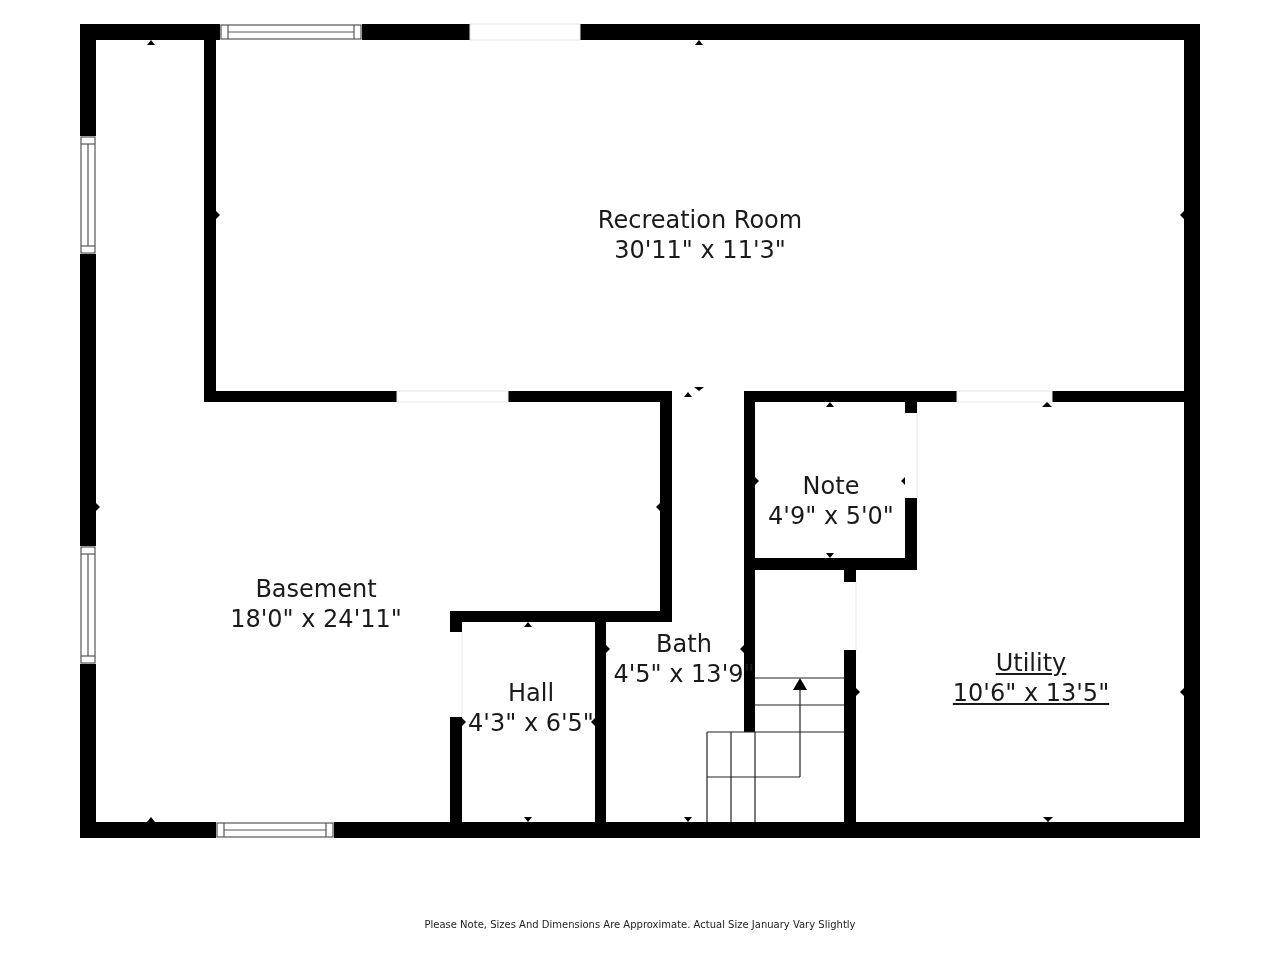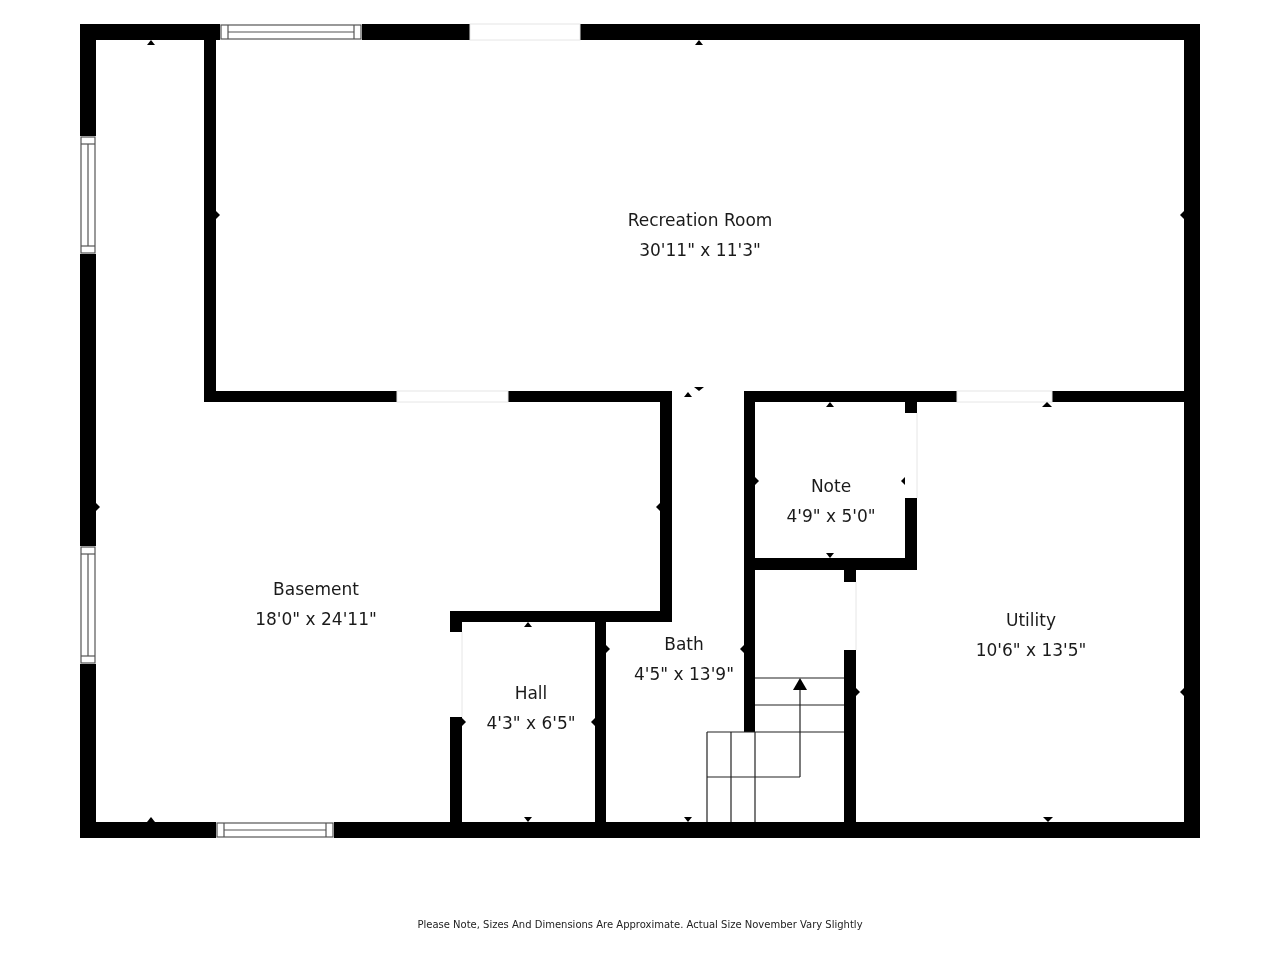--- a/index.html
+++ b/index.html
@@ -5,21 +5,21 @@
     html, body { margin: 0; padding: 0; background: #ffffff; }
     body { width: 1280px; height: 960px; position: relative; overflow: hidden;
            font-family: "DejaVu Sans", "Liberation Sans", sans-serif; color: #1a1a1a; }
     #plan { position: absolute; left: 0; top: 0; width: 1280px; height: 960px; }
     .wall { fill: #000000; }
     .window-frame { fill: #ffffff; stroke: #555555; stroke-width: 1.2; }
     .window-line { stroke: #555555; stroke-width: 1.2; }
     .door-gap { fill: #ffffff; stroke: #e6e6e6; stroke-width: 1; }
     .stair-line { stroke: #222222; stroke-width: 1.2; fill: none; }
     .marker { fill: #000000; }
-    .room-label { position: absolute; text-align: center; font-size: 17px; line-height: 30px;
+    .room-label { position: absolute; text-align: center; font-size: 24px; line-height: 30px;
                   white-space: nowrap; transform: translateX(-50%); }
     .room-label span { display: block; }
     .note { position: absolute; left: 0; width: 1280px; top: 919px; text-align: center;
             font-size: 10px; color: #222; }
   </style>
 </head>
 <body>
 
 <svg id="plan" viewBox="0 0 1280 960" xmlns="http://www.w3.org/2000/svg">
 
@@ -148,22 +148,22 @@
   <span>4'9" x 5'0"</span>
 </div>
 <div class="room-label" style="left:316px; top:574px;">
   <span>Basement</span>
   <span>18'0" x 24'11"</span>
 </div>
 <div class="room-label" style="left:684px; top:629px;">
   <span>Bath</span>
   <span>4'5" x 13'9"</span>
 </div>
-<div class="room-label" style="left:1031px; top:605px;">
+<div class="room-label" style="left:1031px; top:648px;text-decoration:underline;">
   <span>Utility</span>
   <span>10'6" x 13'5"</span>
 </div>
 <div class="room-label" style="left:531px; top:678px;">
   <span>Hall</span>
   <span>4'3" x 6'5"</span>
 </div>
 
-<div class="note">Please Note, Sizes And Dimensions Are Approximate. Actual Size November Vary Slightly</div>
+<div class="note">Please Note, Sizes And Dimensions Are Approximate. Actual Size January Vary Slightly</div>
 
 </body></html>

